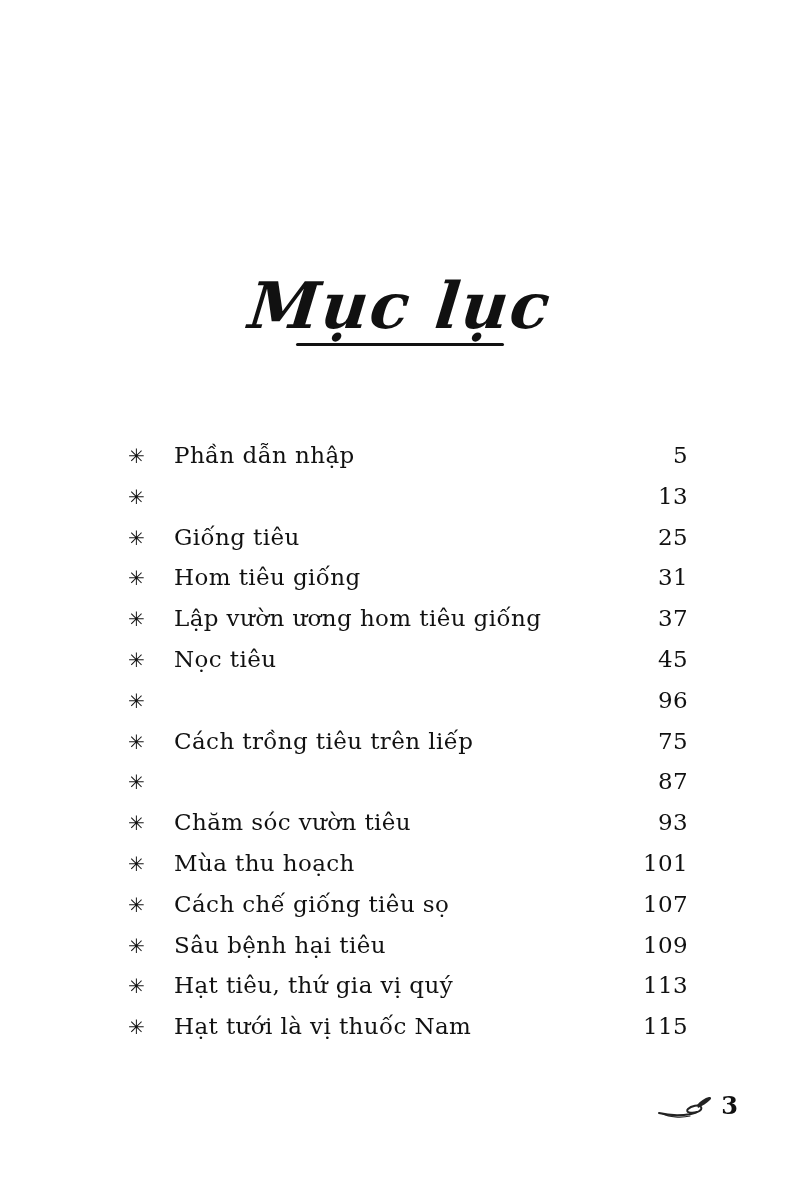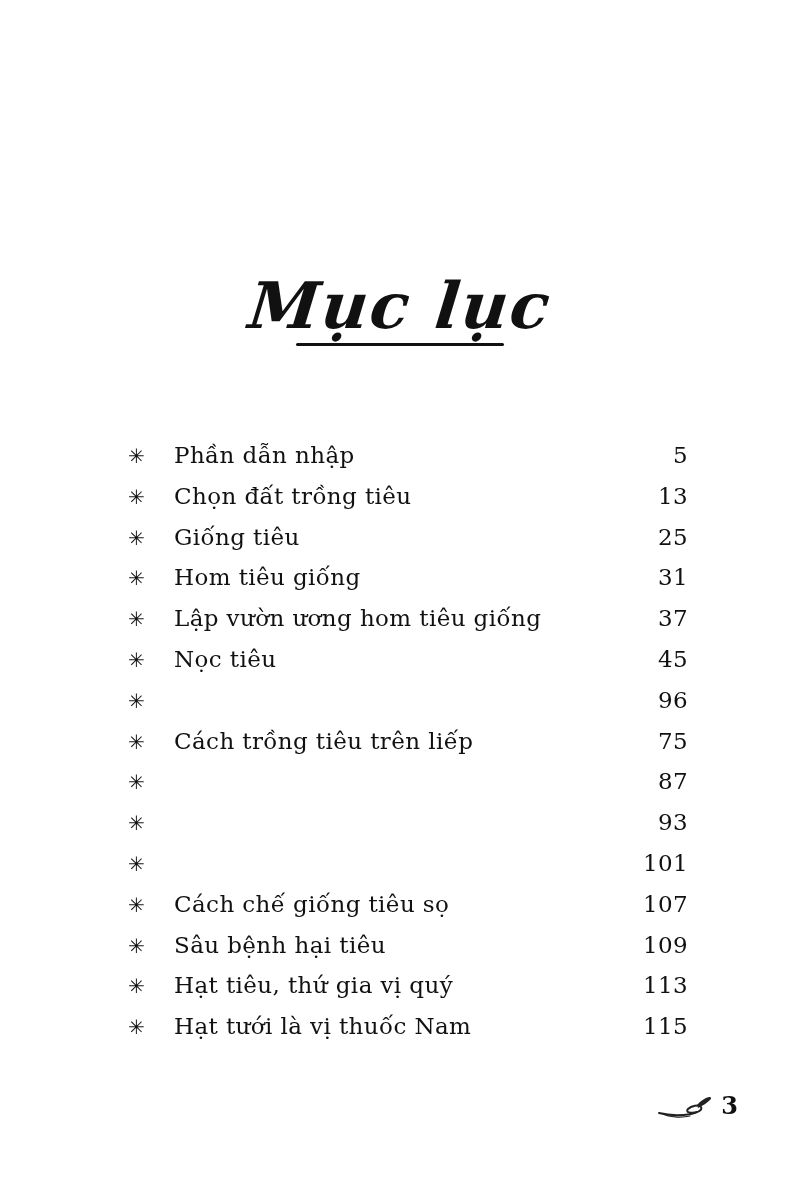--- a/index.html
+++ b/index.html
@@ -107,21 +107,20 @@
       <div class="toc-row">
         <span class="toc-left">
           <span class="bullet">✳</span>
           <span class="toc-label">Phần dẫn nhập</span>
         </span>
         <span class="toc-pagenum">5</span>
       </div>
       <div class="toc-row">
         <span class="toc-left">
           <span class="bullet">✳</span>
-          <span class="toc-label">Chọn đất trồng tiêu</span>
         </span>
         <span class="toc-pagenum">13</span>
       </div>
       <div class="toc-row">
         <span class="toc-left">
           <span class="bullet">✳</span>
           <span class="toc-label">Giống tiêu</span>
         </span>
         <span class="toc-pagenum">25</span>
       </div>
@@ -161,26 +160,28 @@
       </div>
       <div class="toc-row">
         <span class="toc-left">
           <span class="bullet">✳</span>
         </span>
         <span class="toc-pagenum">87</span>
       </div>
       <div class="toc-row">
         <span class="toc-left">
           <span class="bullet">✳</span>
+          <span class="toc-label">Chăm sóc vườn tiêu</span>
         </span>
         <span class="toc-pagenum">93</span>
       </div>
       <div class="toc-row">
         <span class="toc-left">
           <span class="bullet">✳</span>
+          <span class="toc-label">Mùa thu hoạch</span>
         </span>
         <span class="toc-pagenum">101</span>
       </div>
       <div class="toc-row">
         <span class="toc-left">
           <span class="bullet">✳</span>
           <span class="toc-label">Cách chế giống tiêu sọ</span>
         </span>
         <span class="toc-pagenum">107</span>
       </div>

